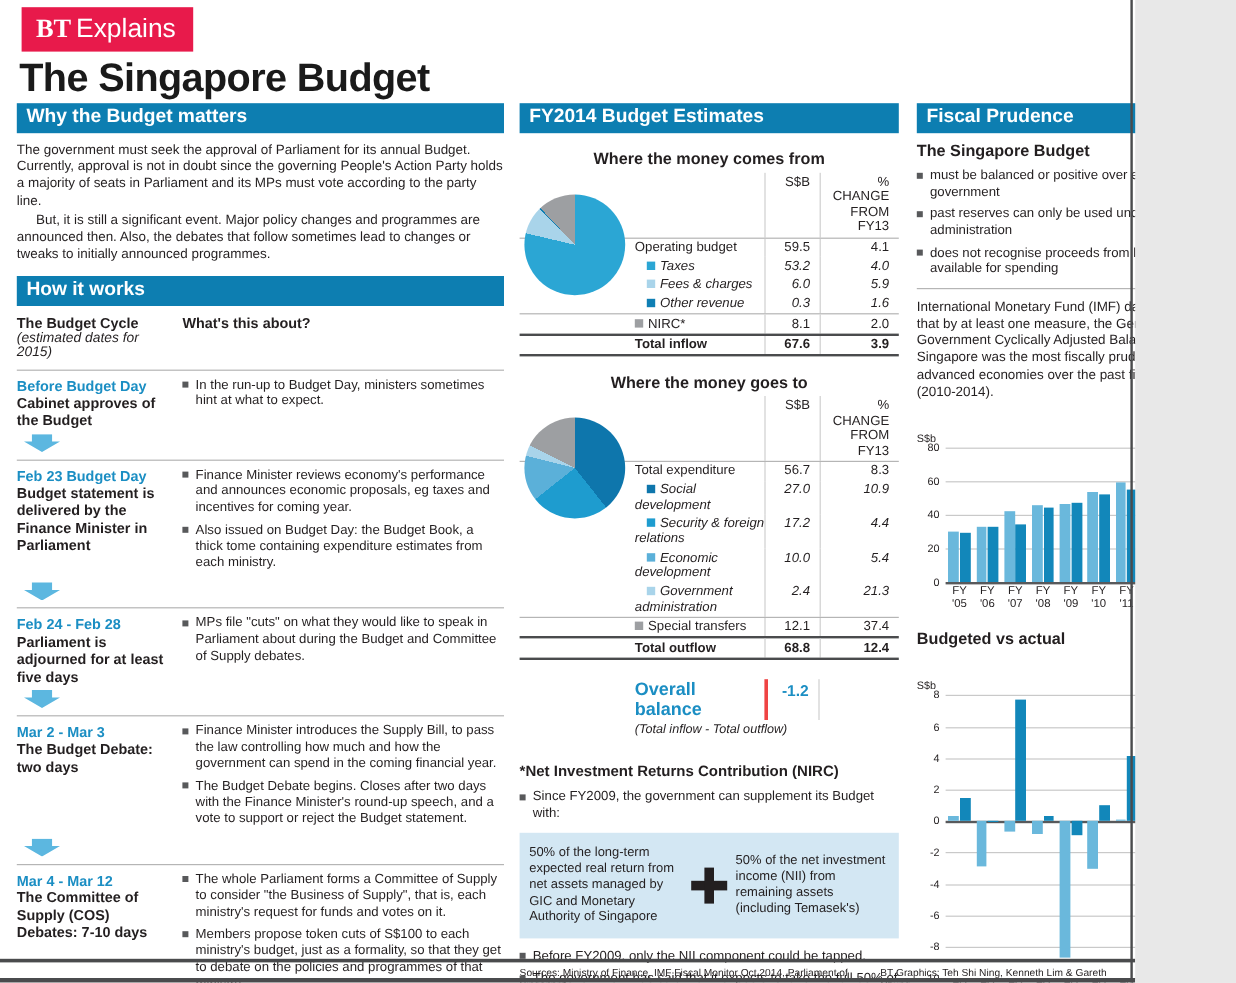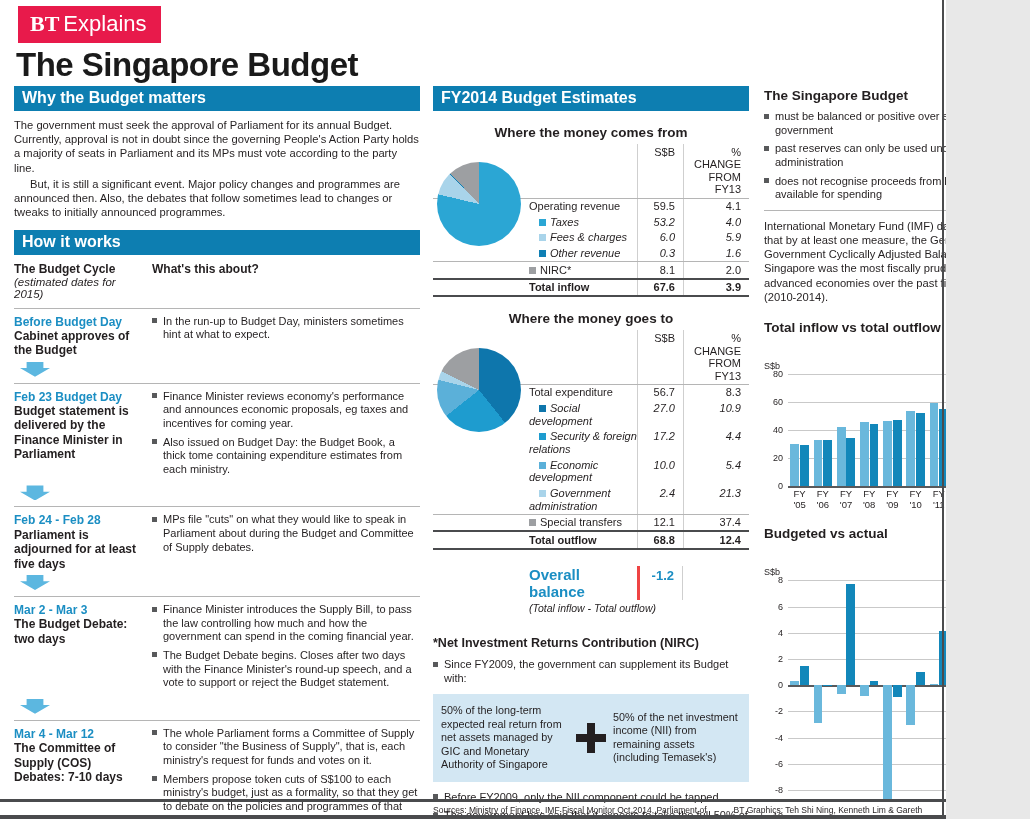--- a/index.html
+++ b/index.html
@@ -187,21 +187,21 @@
     <div class="tbl-title">Where the money comes from</div>
     <div class="money" id="tbl-inflow">
         <div class="mt-grid">
           <div class="mt-cell mt-label mt-head"></div>
           <div class="mt-cell mt-num mt-head">S$B</div>
           <div class="mt-cell mt-num mt-head">
             <div>% CHANGE</div>
             <div>FROM FY13</div>
           </div>
           <div class="rule-thin"></div>
-          <div class="mt-cell mt-label"><span><span>Operating revenue</span></span></div>
+          <div class="mt-cell mt-label"><span><span>Operating budget</span></span></div>
           <div class="mt-cell mt-num">59.5</div>
           <div class="mt-cell mt-num">4.1</div>
           <div class="mt-cell mt-label"><span class="ind"><span class="sq" style="background: rgb(43, 166, 212);"></span><span class="it">Taxes</span></span></div>
           <div class="mt-cell mt-num it">53.2</div>
           <div class="mt-cell mt-num it">4.0</div>
           <div class="mt-cell mt-label"><span class="ind"><span class="sq" style="background: rgb(169, 212, 234);"></span><span class="it">Fees &amp; charges</span></span></div>
           <div class="mt-cell mt-num it">6.0</div>
           <div class="mt-cell mt-num it">5.9</div>
           <div class="mt-cell mt-label"><span class="ind"><span class="sq" style="background: rgb(15, 127, 180);"></span><span class="it">Other revenue</span></span></div>
           <div class="mt-cell mt-num it">0.3</div>
@@ -270,30 +270,30 @@
       <div class="txt">50% of the long-term expected real return from net assets managed by GIC and Monetary Authority of Singapore</div>
       <div class="plus"></div>
       <div class="txt">50% of the net investment income (NII) from remaining assets (including Temasek's)</div>
     </div>
     <div class="bl">Before FY2009, only the NII component could be tapped.</div>
     <div class="bl">The government has said that it expects to take the full 50% of NIRC into its FY2014 Budget.</div>
 
   </div>
 
   <div class="col col-right">
+    <div class="secbar">Fiscal Prudence</div>
     <div class="sub-head">The Singapore Budget</div>
     <div id="fiscal-bullets">
         <div class="bl">must be balanced or positive over each term of government</div>
         <div class="bl">past reserves can only be used under exceptional administration</div>
         <div class="bl">does not recognise proceeds from land sales as available for spending</div>
       </div>
     <hr class="hr">
     <p class="body-p">International Monetary Fund (IMF) data suggests that by at least one measure, the General Government Cyclically Adjusted Balance, Singapore was the most fiscally prudent of advanced economies over the past five years (2010-2014).</p>
 
-    <div class="chart-title">Total inflow vs total outflow</div>
     <div class="chart" id="chart-flows">
         <div class="ch-top">
           <div class="ch-unit">S$b</div>
           <div class="ch-legend">
             <div class="lg">
               <span class="lgsq" style="background: rgb(106, 184, 220);"></span>
               <span>Inflow</span>
             </div>
             <div class="lg">
               <span class="lgsq" style="background: rgb(18, 135, 186);"></span>

